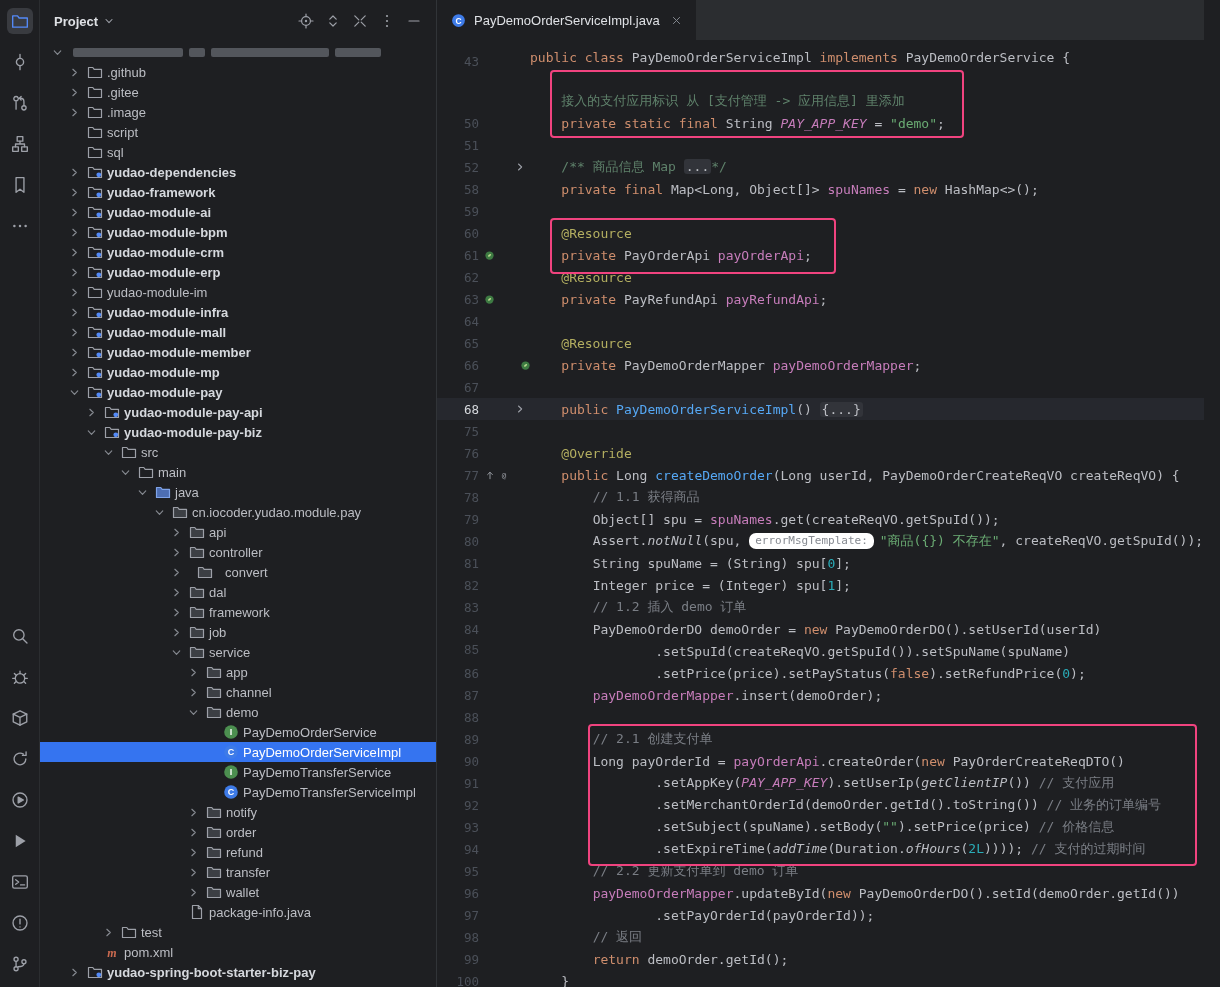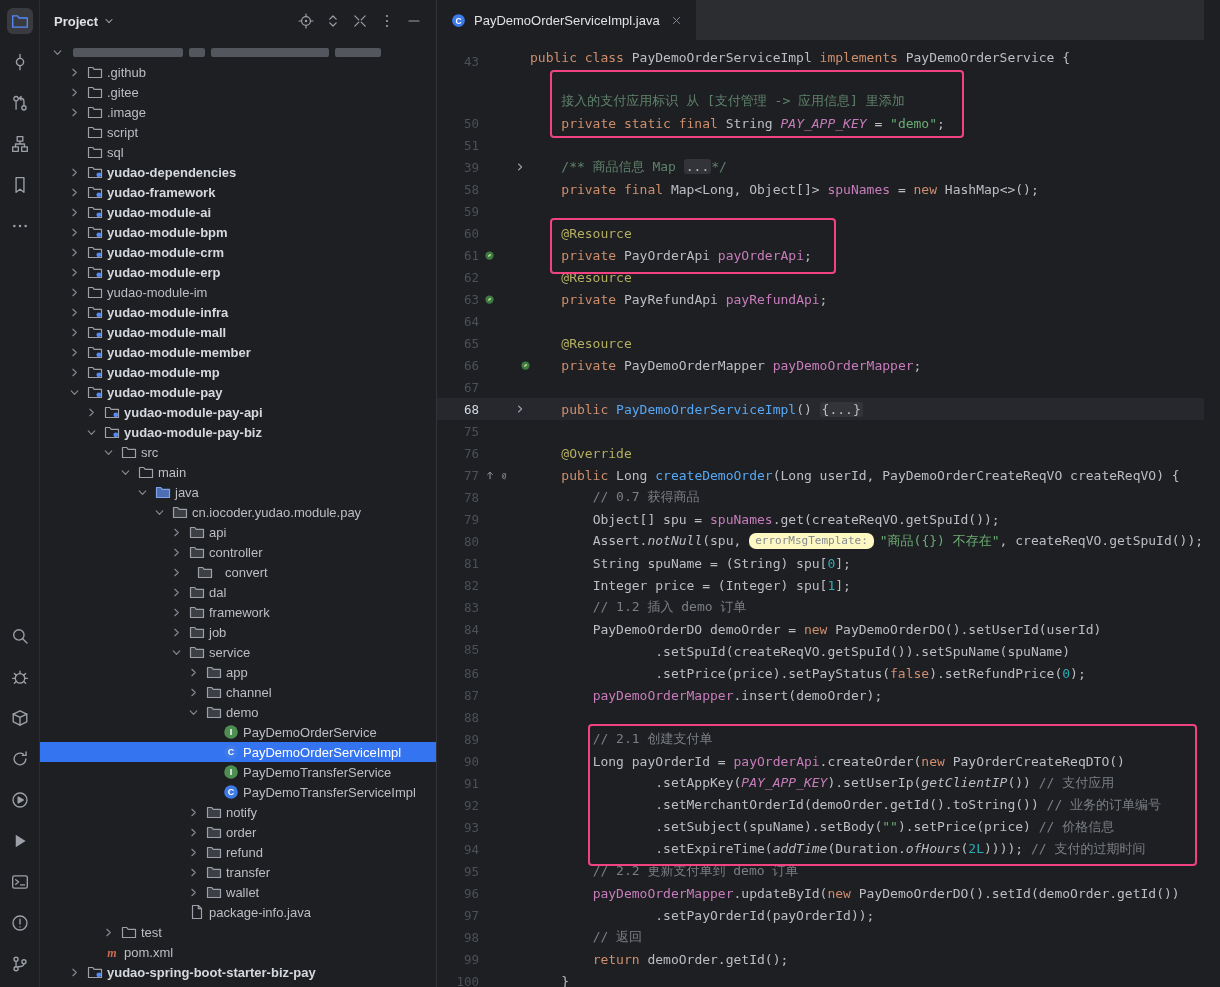--- a/index.html
+++ b/index.html
@@ -54,21 +54,21 @@
   .s-str{color:#6AAB73;}
   .s-cmt{color:#7A7E85;}
   .s-doc{color:#5F826B;}
   .s-field{color:#C77DBB;}
   .s-const{color:#C77DBB;font-style:italic;}
   .s-ann{color:#B3AE60;}
   .s-mdecl{color:#56A8F5;}
   .s-stat{color:#BCBEC4;font-style:italic;}
   .s-num2{color:#2AACB8;}
   .s-foldtxt{color:#BCBEC4;background:#32343A;border-radius:3px;padding:0 2px;}
-  .s-inlay{display:inline-block;background:#fef9c3;color:#868A91;border-radius:7px;padding:0 6px;
+  .s-inlay{display:inline-block;background:#ffffff;color:#868A91;border-radius:7px;padding:0 6px;
     font-size:11px;line-height:16px;margin-right:6px;transform:translateY(-1px);}
   .annotation-box{position:absolute;border:2.5px solid #F0437F;border-radius:4px;pointer-events:none;}
 </style>
 </head>
 <body>
 
 <div class="app">
 
   <div class="activity-bar">
     <div id="ab-top" style="display:flex;flex-direction:column;gap:15px;align-items:center;">
@@ -866,21 +866,21 @@
         <div class="line">
           <div class="gutter" style="display: flex;">
             <span class="lnum">51</span>
             <div class="gmarks"></div>
             <div class="gfold"></div>
           </div>
           <span class="code"></span>
         </div>
         <div class="line">
           <div class="gutter" style="display: flex;">
-            <span class="lnum">39</span>
+            <span class="lnum">52</span>
             <div class="gmarks"></div>
             <div class="gfold">
               <svg width="12" height="12" viewBox="0 0 16 16" fill="none" stroke="currentColor" stroke-width="1.2" stroke-linecap="round" stroke-linejoin="round">
                 <path d="M6 4l4.2 4L6 12" stroke-width="1.4"></path>
               </svg>
             </div>
           </div>
           <span class="code"><span class="s-txt">    </span><span class="s-doc">/** 商品信息 Map </span><span class="s-foldtxt">...</span><span class="s-doc">*/</span></span>
         </div>
         <div class="line">
@@ -1030,21 +1030,21 @@
             <div class="gfold"></div>
           </div>
           <span class="code"><span class="s-txt">    </span><span class="s-kw">public </span><span class="s-txt">Long </span><span class="s-mdecl">createDemoOrder</span><span class="s-txt">(Long userId, PayDemoOrderCreateReqVO createReqVO) {</span></span>
         </div>
         <div class="line">
           <div class="gutter" style="display: flex;">
             <span class="lnum">78</span>
             <div class="gmarks"></div>
             <div class="gfold"></div>
           </div>
-          <span class="code"><span class="s-txt">        </span><span class="s-cmt">// 0.7 获得商品</span></span>
+          <span class="code"><span class="s-txt">        </span><span class="s-cmt">// 1.1 获得商品</span></span>
         </div>
         <div class="line">
           <div class="gutter" style="display: flex;">
             <span class="lnum">79</span>
             <div class="gmarks"></div>
             <div class="gfold"></div>
           </div>
           <span class="code"><span class="s-txt">        </span><span class="s-txt">Object[] spu = </span><span class="s-field">spuNames</span><span class="s-txt">.get(createReqVO.getSpuId());</span></span>
         </div>
         <div class="line">

